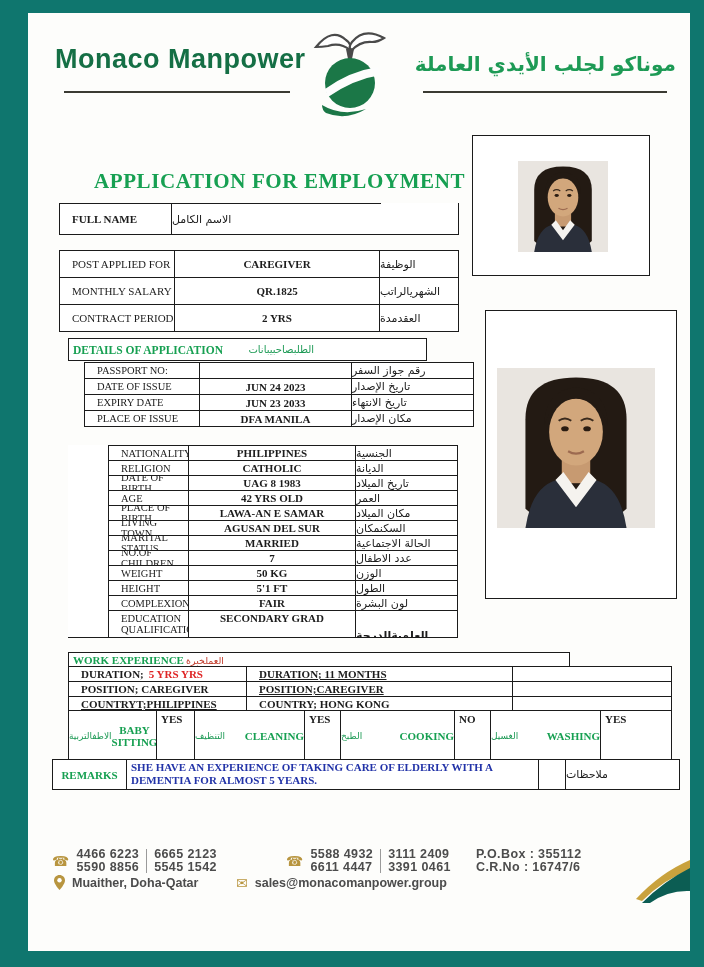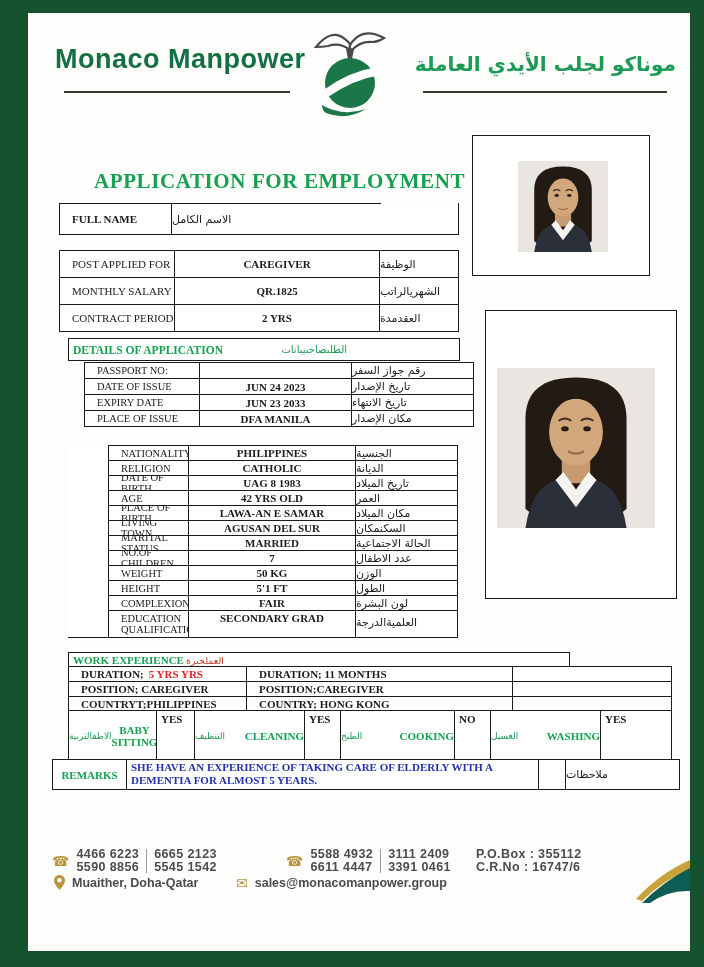--- a/index.html
+++ b/index.html
@@ -1,18 +1,18 @@
 <!DOCTYPE html>
 <html><head>
 <meta charset="utf-8">
 <style>
   * { margin:0; padding:0; box-sizing:border-box; }
   html,body { width:704px; height:967px; }
   body { background:#101310; font-family:"Liberation Serif", serif; }
-  .frame { position:relative; width:704px; height:967px; background:#14532d; overflow:hidden; }
+  .frame { position:relative; width:704px; height:967px; background:#0f766e; overflow:hidden; }
   .sheet { position:absolute; left:28px; top:13px; width:662px; height:938px; background:#fdfdfb; }
 
   
   .brand { position:absolute; left:27px; top:31px; font-family:"Liberation Sans",sans-serif;
            font-weight:bold; font-size:27px; color:#156f45; letter-spacing:0.5px; }
   .brand-ar { position:absolute; right:14px; top:39px; font-family:"DejaVu Sans",sans-serif;
               font-weight:bold; font-size:20px; color:#1d9a55; direction:rtl; }
   .rule { position:absolute; top:78px; height:2px; background:#3a3a32; }
   .rule-l { left:36px; width:226px; }
   .rule-r { left:395px; width:244px; }
@@ -28,38 +28,38 @@
   .lab { padding-left:12px; }
   .lab-green { color:#17a052; font-weight:bold; }
   .val { justify-content:center; color:#2233a8; font-weight:bold; font-size:11.5px; }
   .ara { justify-content:flex-end; padding-right:4px; font-family:"DejaVu Sans",sans-serif;
          font-size:9.5px; direction:rtl; color:#232323; }
   .ara-green { color:#1d9a55; }
 
   .t-fullname { left:31px; top:190px; width:400px; grid-template-columns:112px 210px 78px; grid-template-rows:31px; }
   .t-post     { left:31px; top:237px; width:400px; grid-template-columns:115px 205px 80px; grid-template-rows:repeat(3,27px); }
 
-  .d-head { left:40px; top:325px; width:392px; grid-template-rows:22px; grid-template-columns:1fr; }
+  .d-head { left:40px; top:325px; width:359px; grid-template-rows:22px; grid-template-columns:1fr; }
   .d-head > div { justify-content:space-between; padding:0 112px 0 4px; }
   .d-head .en { font-weight:bold; color:#17a052; font-size:11.5px; }
   .d-head .ar { font-family:"DejaVu Sans",sans-serif; font-size:10px; color:#1d9a55; direction:rtl; }
   .t-details  { left:56px; top:349px; width:390px; grid-template-columns:115px 152px 123px; grid-template-rows:repeat(4,16px); }
   .t-personal { left:40px; top:432px; width:390px; grid-template-columns:120px 167px 103px;
                 grid-template-rows:repeat(11,15px) 27px; }
   .t-personal .lab, .t-details .lab { font-size:10.5px; }
   .t-personal .lab { line-height:11px;margin-left:40px; }
 
   
   .wx-head { left:40px; top:639px; width:502px; grid-template-columns:1fr; grid-template-rows:15px; }
   .wx-head > div { padding-left:4px; gap:2px; }
   .wx-head .en { color:#17a052; font-weight:bold; font-size:11px; }
   .wx-head .ar { font-family:"DejaVu Sans",sans-serif; font-size:9.5px; color:#c03a2a; direction:rtl; }
   .wx-main { left:40px; top:653px; width:604px; grid-template-columns:178px 266px 160px; grid-template-rows:repeat(3,15px); }
   .wx-main > div { font-weight:bold; font-size:11px; gap:5px; }
-  .cyan { color:#1792cc; }
+  .cyan { color:#1792cc;text-decoration:underline; }
   .red  { color:#df2525; }
   .blk  { color:#1c1c1c; }
 
   .t-skills { left:40px; top:697px; width:604px; grid-template-rows:50px;
               grid-template-columns:88px 38px 110px 36px 114px 36px 110px 72px; }
   .sk { flex-direction:row; justify-content:space-between; line-height:12px; }
   .sk .ar { font-family:"DejaVu Sans",sans-serif; font-size:9px; color:#1d9a55; }
   .sk .en { color:#17a052; font-weight:bold; font-size:11px; text-align:center; }
   .skv { align-items:flex-start !important; padding:2px 0 0 4px; color:#2233a8; font-weight:bold; font-size:11px; }
 
@@ -196,21 +196,21 @@
       <div class="val">50  KG</div>
       <div class="ara">الوزن</div>
       <div class="lab">HEIGHT</div>
       <div class="val">5'1  FT</div>
       <div class="ara">الطول</div>
       <div class="lab">COMPLEXION</div>
       <div class="val">FAIR</div>
       <div class="ara">لون البشرة</div>
       <div class="lab">EDUCATION QUALIFICATION</div>
       <div class="val" style="align-items:flex-start;padding-top:1px;">SECONDARY GRAD</div>
-      <div class="ara" style="align-items:flex-start;padding-top:5px;">العلميةالدرجة</div>
+      <div class="ara" style="align-items:flex-start;padding-top:18px;font-weight:bold;">العلميةالدرجة</div>
     </div>
 
     <div class="tbl wx-head">
       <div>
         <span class="en">WORK EXPERIENCE</span>
         <span class="ar">العملخبرة</span>
       </div>
     </div>
     <div class="tbl wx-main">
       <div class="lab">

